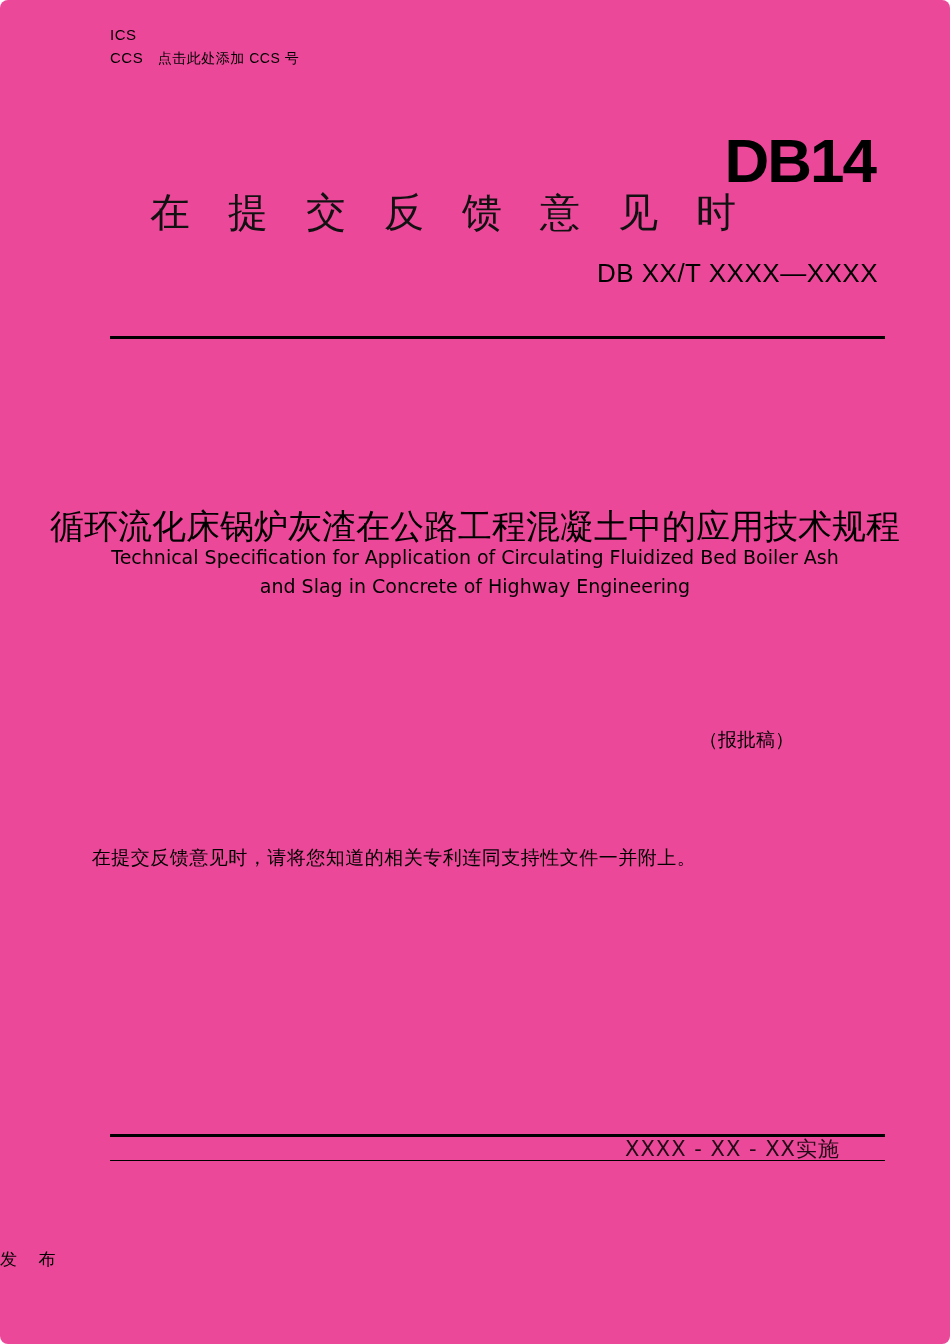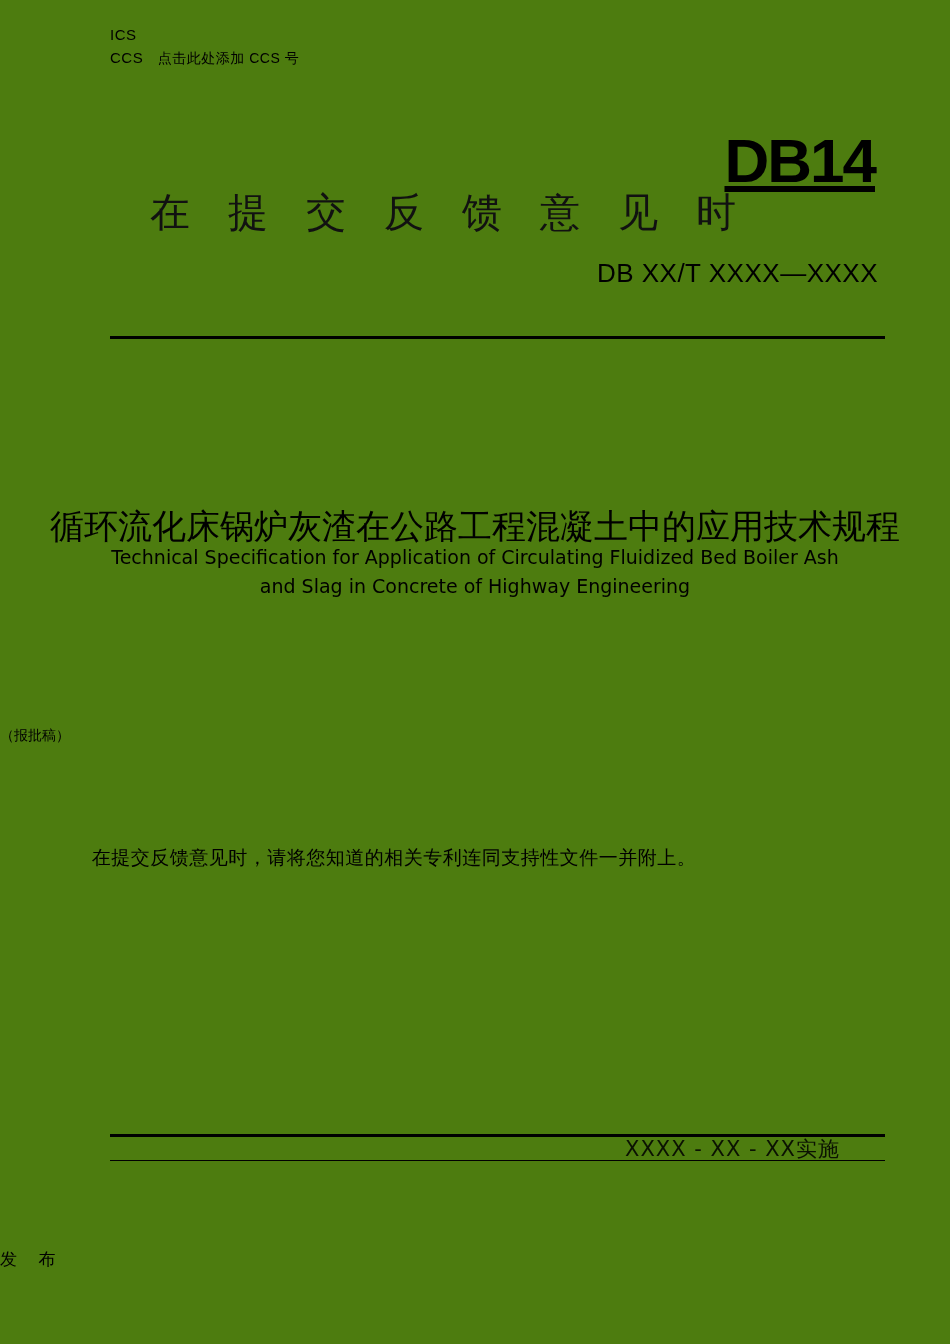--- a/index.html
+++ b/index.html
@@ -8,22 +8,23 @@
     background: #ffffff;
   }
   body {
     font-family: "Liberation Serif", serif;
     color: #000000;
   }
   .page {
     position: relative;
     width: 950px;
     height: 1344px;
-    background: #4d7c0f;
+    background: #ec4899;
     overflow: hidden;
+    border-radius: 8px;
   }
 
   
   .ics-block {
     position: absolute;
     left: 110px;
     top: 24px;
     line-height: 1.5;
   }
   .ics-line {
@@ -44,21 +45,20 @@
   
   .db-mark {
     position: absolute;
     right: 75px;
     top: 130px;
     font-family: "Liberation Sans", sans-serif;
     font-weight: bold;
     font-size: 62px;
     letter-spacing: -2px;
     line-height: 1;
-    text-decoration: underline;
   }
 
   
   .province-title {
     position: absolute;
     left: 150px;
     top: 185px;
     width: 750px;
     font-family: "DejaVu Sans", sans-serif;
     font-size: 40px;
@@ -130,23 +130,23 @@
     line-height: 1.5;
     color: #000;
   }
 
   
   .draft {
     position: absolute;
     left: 0;
     top: 727px;
     width: 794px;
-    text-align: left;
-    font-family: "DejaVu Sans", sans-serif;
-    font-size: 14px;
+    text-align: right;
+    font-family: "DejaVu Sans", sans-serif;
+    font-size: 19px;
   }
 
   
   .feedback {
     position: absolute;
     left: 0;
     top: 845px;
     width: 788px;
     text-align: center;
     font-family: "DejaVu Serif", serif;

